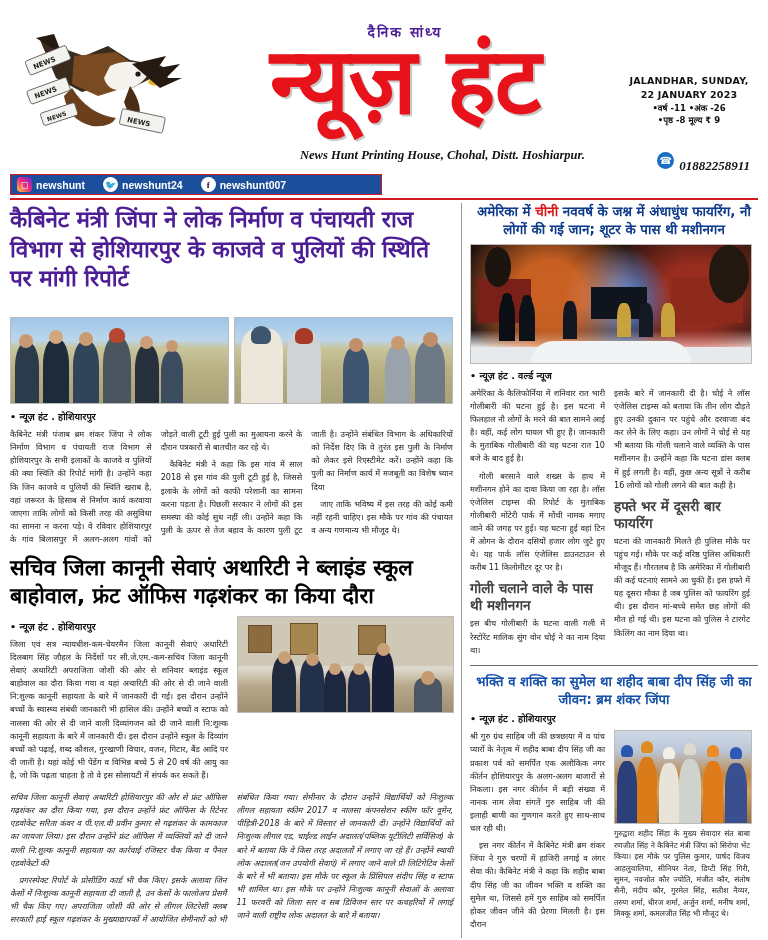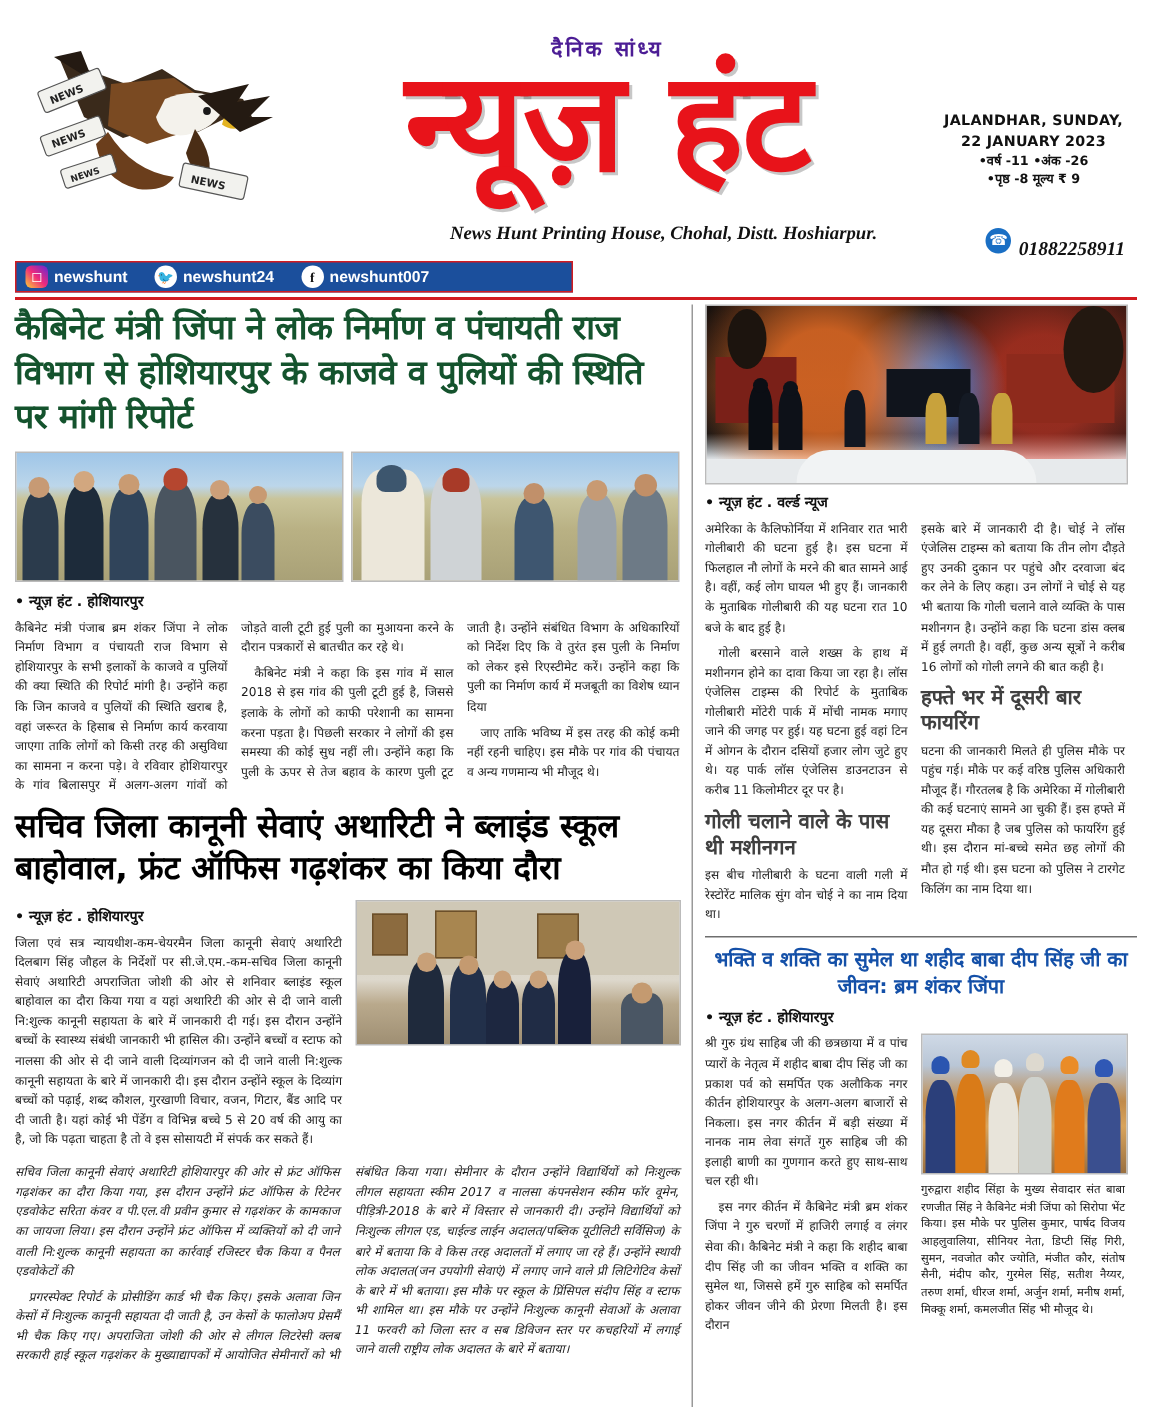--- a/index.html
+++ b/index.html
@@ -190,23 +190,23 @@
     padding-left: 8px;
     box-sizing: border-box;
   }
 
   
   .hl-main {
     font-family: "DejaVu Sans", sans-serif;
     font-weight: 700;
     font-size: 22.5px;
     line-height: 1.32;
-    color: #14532d;
+    color: #4c1d95;
     letter-spacing: -0.2px;
-    margin: 2px 0 7px 0;
+    margin: 2px 0 23px 0;
   }
   .hl-main-2 {
     font-family: "DejaVu Sans", sans-serif;
     font-weight: 700;
     font-size: 21.5px;
     line-height: 1.3;
     color: #000;
     margin: 8px 0 6px 0;
   }
   .hl-right {
@@ -472,20 +472,23 @@
 
       <div class="body-text cols2" style="margin-top:5px;font-style:italic;">
         <p class="noind">सचिव जिला कानूनी सेवाएं अथारिटी होशियारपुर की ओर से फ्रंट ऑफिस गढ़शंकर का दौरा किया गया, इस दौरान उन्होंने फ्रंट ऑफिस के रिटेनर एडवोकेट सरिता कंवर व पी.एल.वी प्रवीन कुमार से गढ़शंकर के कामकाज का जायजा लिया। इस दौरान उन्होंने फ्रंट ऑफिस में व्यक्तियों को दी जाने वाली नि:शुल्क कानूनी सहायता का कार्रवाई रजिस्टर चैक किया व पैनल एडवोकेटों की</p>
         <p>प्रगरस्पेक्ट रिपोर्ट के प्रोसीडिंग कार्ड भी चैक किए। इसके अलावा जिन केसों में निःशुल्क कानूनी सहायता दी जाती है, उन केसों के फालोअप प्रेसमैं भी चैक किए गए। अपराजिता जोशी की ओर से लीगल लिटरेसी क्लब सरकारी हाई स्कूल गढ़शंकर के मुख्याद्यापकों में आयोजित सेमीनारों को भी संबंधित किया गया। सेमीनार के दौरान उन्होंने विद्यार्थियों को निःशुल्क लीगल सहायता स्कीम 2017 व नालसा कंपनसेशन स्कीम फॉर वूमेन, पीड़ित्री-2018 के बारे में विस्तार से जानकारी दी। उन्होंने विद्यार्थियों को निःशुल्क लीगल एड, चाईल्ड लाईन अदालत/पब्लिक यूटीलिटी सर्विसिज) के बारे में बताया कि वे किस तरह अदालतों में लगाए जा रहे हैं। उन्होंने स्थायी लोक अदालत(जन उपयोगी सेवाएं) में लगाए जाने वाले प्री लिटिगेटिव केसों के बारे में भी बताया। इस मौके पर स्कूल के प्रिंसिपल संदीप सिंह व स्टाफ भी शामिल था। इस मौके पर उन्होंने निःशुल्क कानूनी सेवाओं के अलावा 11 फरवरी को जिला स्तर व सब डिविजन स्तर पर कचहरियों में लगाई जाने वाली राष्ट्रीय लोक अदालत के बारे में बताया।</p>
       </div>
 
     </div>
 
     <div class="col-right">
 
+      <div class="hl-right">
+        <span>अमेरिका में </span><span class="hl-accent">चीनी</span><span> नववर्ष के जश्न में अंधाधुंध फायरिंग, नौ लोगों की गई जान; शूटर के पास थी मशीनगन</span>
+      </div>
 
       <div class="photo ph-night" style="width:280px;height:118px;">
         <div class="silhouettes">
           <div style="position:absolute;left:6px;top:34px;width:54px;height:44px;background:#7a2018;"></div>
           <div style="position:absolute;left:200px;top:32px;width:72px;height:46px;background:#8e2a1c;"></div>
           <div style="position:absolute;left:120px;top:42px;width:56px;height:32px;background:#10141c;"></div>
           <div class="sil" style="left:28px;bottom:22px;width:16px;height:44px;background:#0b0e14;"></div>
           <div class="head" style="left:31px;top:48px;width:10px;height:10px;background:#0b0e14;"></div>
           <div class="sil" style="left:48px;bottom:22px;width:16px;height:42px;background:#0d1118;"></div>
           <div class="head" style="left:51px;top:50px;width:10px;height:10px;background:#0d1118;"></div>

